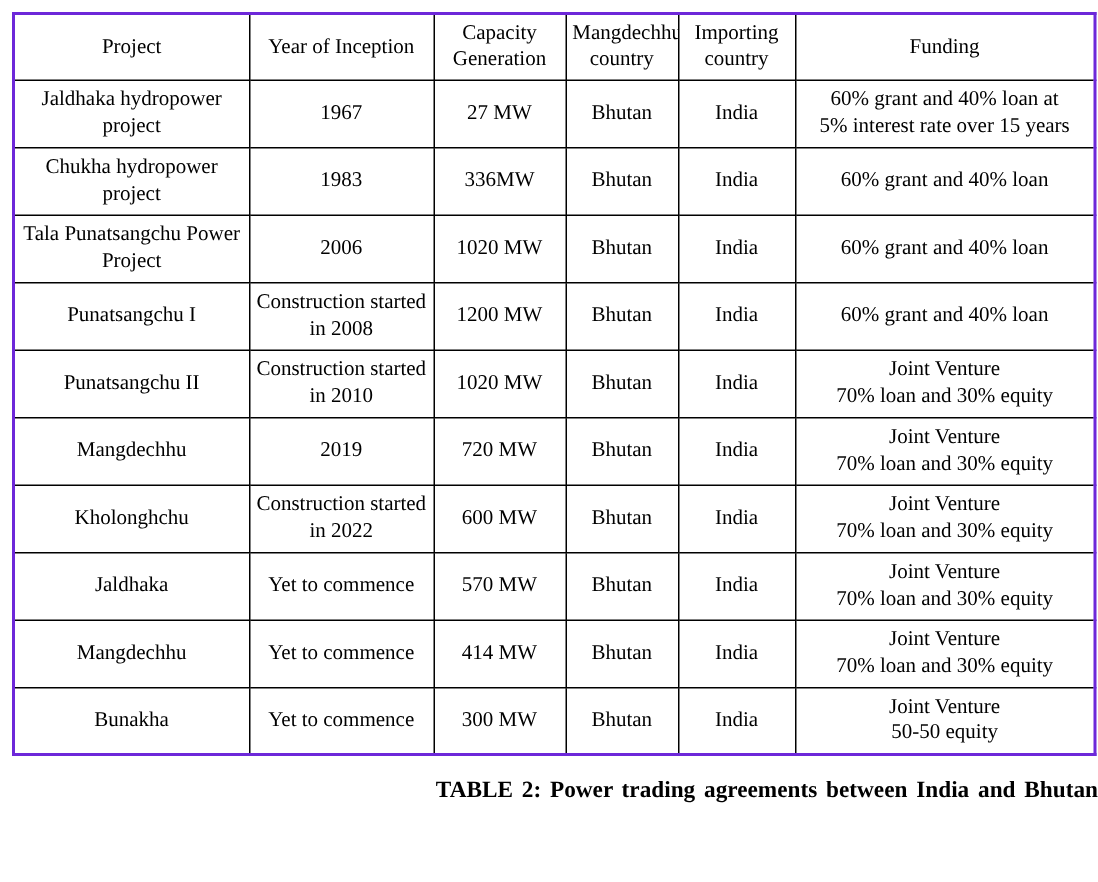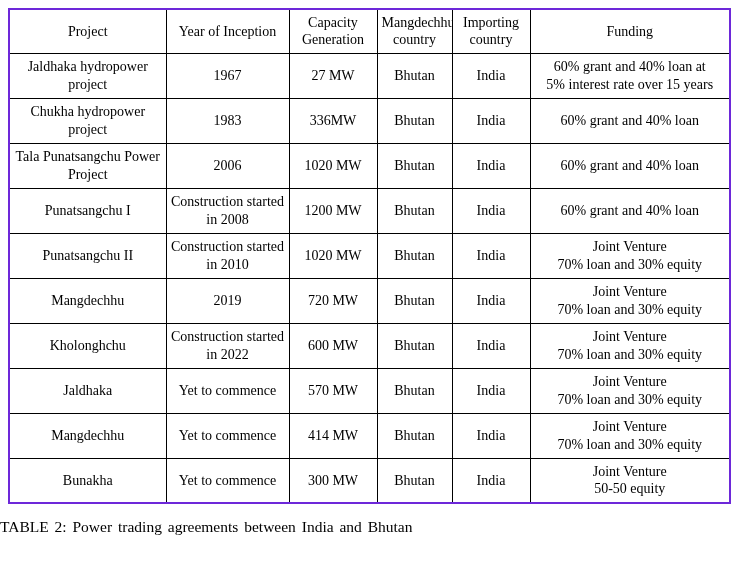--- a/index.html
+++ b/index.html
@@ -39,22 +39,22 @@
   table.data-table tbody tr { height: 45px; }
   .col-project   { width: 157px; }
   .col-year      { width: 123px; }
   .col-capacity  { width: 88px;  }
   .col-exporting { width: 75px;  }
   .col-importing { width: 78px;  }
   .col-funding   { width: 200px; }
   td.valign-top { vertical-align: top; padding-top: 5px; }
   .caption {
     margin-top: 14px;
-    text-align: left;
-    font-weight: normal;
+    text-align: right;
+    font-weight: bold;
     font-size: 15.5px;
     word-spacing: 2px;
   }
 </style>
 </head>
 <body>
 
 <div class="page">
   <table class="data-table">
     <colgroup>

